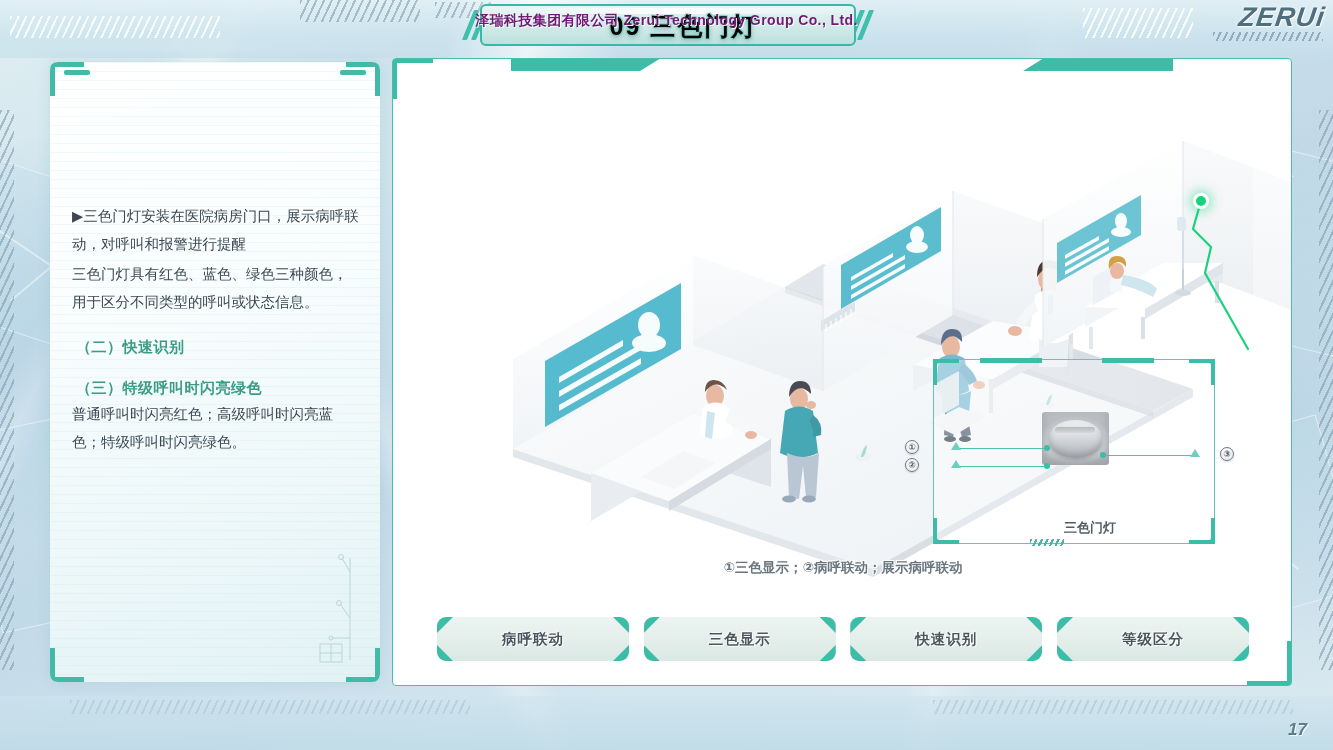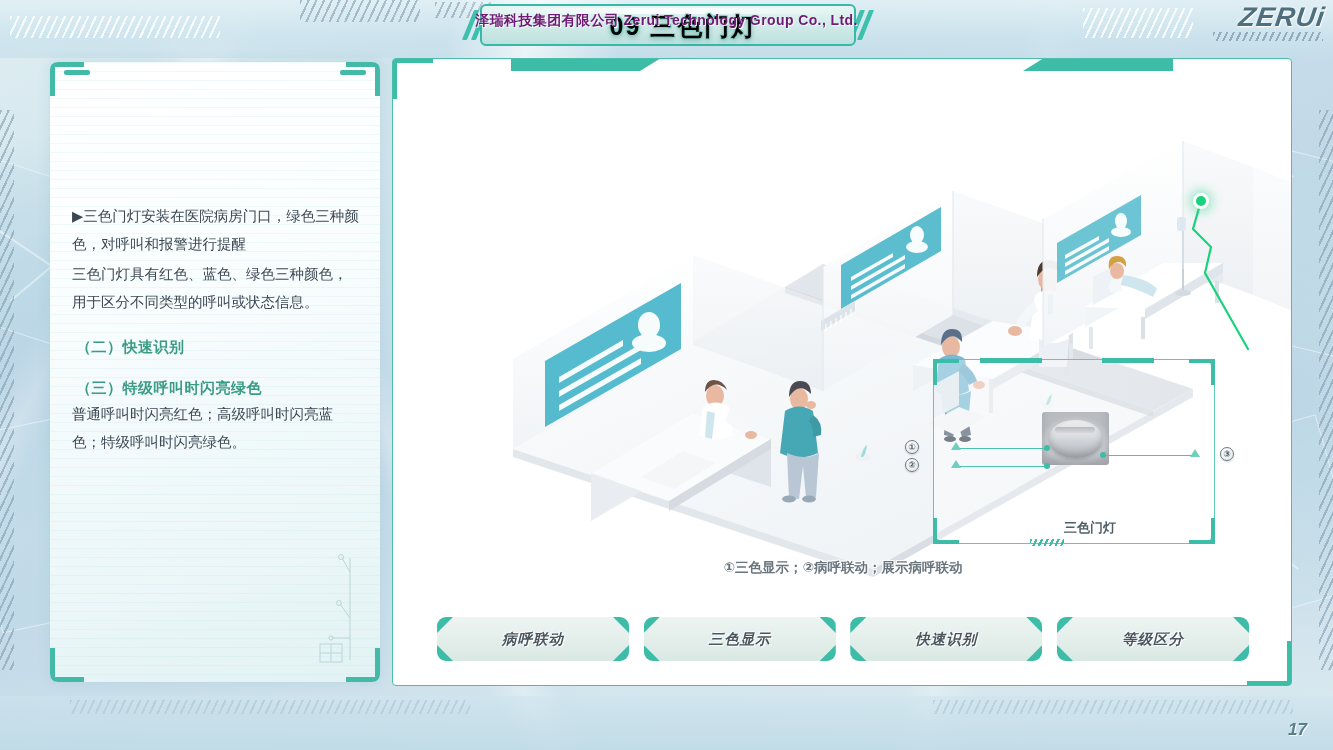--- a/index.html
+++ b/index.html
@@ -284,21 +284,20 @@
   .btn-row {
     position: absolute; left: 44px; top: 558px; width: 812px; height: 44px;
     display: flex; justify-content: space-between;
   }
   .tag-btn {
     position: relative; width: 192px; height: 44px;
     background: linear-gradient(180deg, #edf4f1 0%, #e3eeea 55%, #d9e8e3 100%);
     border-radius: 9px;
     display: flex; align-items: center; justify-content: center;
     overflow: hidden;
-    font-style: italic;
   }
   .tag-btn .tb-corner {
     position: absolute; width: 16px; height: 16px; background: #3dbda7;
   }
   .tag-btn .tb-tl { left: 0; top: 0; clip-path: polygon(0 0, 100% 0, 0 100%); }
   .tag-btn .tb-tr { right: 0; top: 0; clip-path: polygon(0 0, 100% 0, 100% 100%); }
   .tag-btn .tb-bl { left: 0; bottom: 0; clip-path: polygon(0 0, 0 100%, 100% 100%); }
   .tag-btn .tb-br { right: 0; bottom: 0; clip-path: polygon(100% 0, 100% 100%, 0 100%); }
   .tag-btn span.lbl {
     position: relative; z-index: 2;
@@ -386,21 +385,21 @@
       <i></i>
     </div>
   <div class="panel-corner pc-br">
       <i></i>
       <i></i>
     </div>
   <div class="panel-tab" style="left:14px;"></div>
   <div class="panel-tab" style="right:14px;"></div>
 
   <div class="panel-body">
-    <div class="lead-para">▶三色门灯安装在医院病房门口，绿色三种颜色，对呼叫和报警进行提醒</div>
+    <div class="lead-para">▶三色门灯安装在医院病房门口，展示病呼联动，对呼叫和报警进行提醒</div>
 
     <div class="sec-body">三色门灯具有红色、蓝色、绿色三种颜色，用于区分不同类型的呼叫或状态信息。</div>
 
     <div class="sec-head">（二）快速识别</div>
 
     <div class="sec-head">（三）特级呼叫时闪亮绿色</div>
     <div class="sec-body">普通呼叫时闪亮红色；高级呼叫时闪亮蓝色；特级呼叫时闪亮绿色。</div>
   </div>
 
   <svg class="antenna" viewBox="0 0 58 112">

